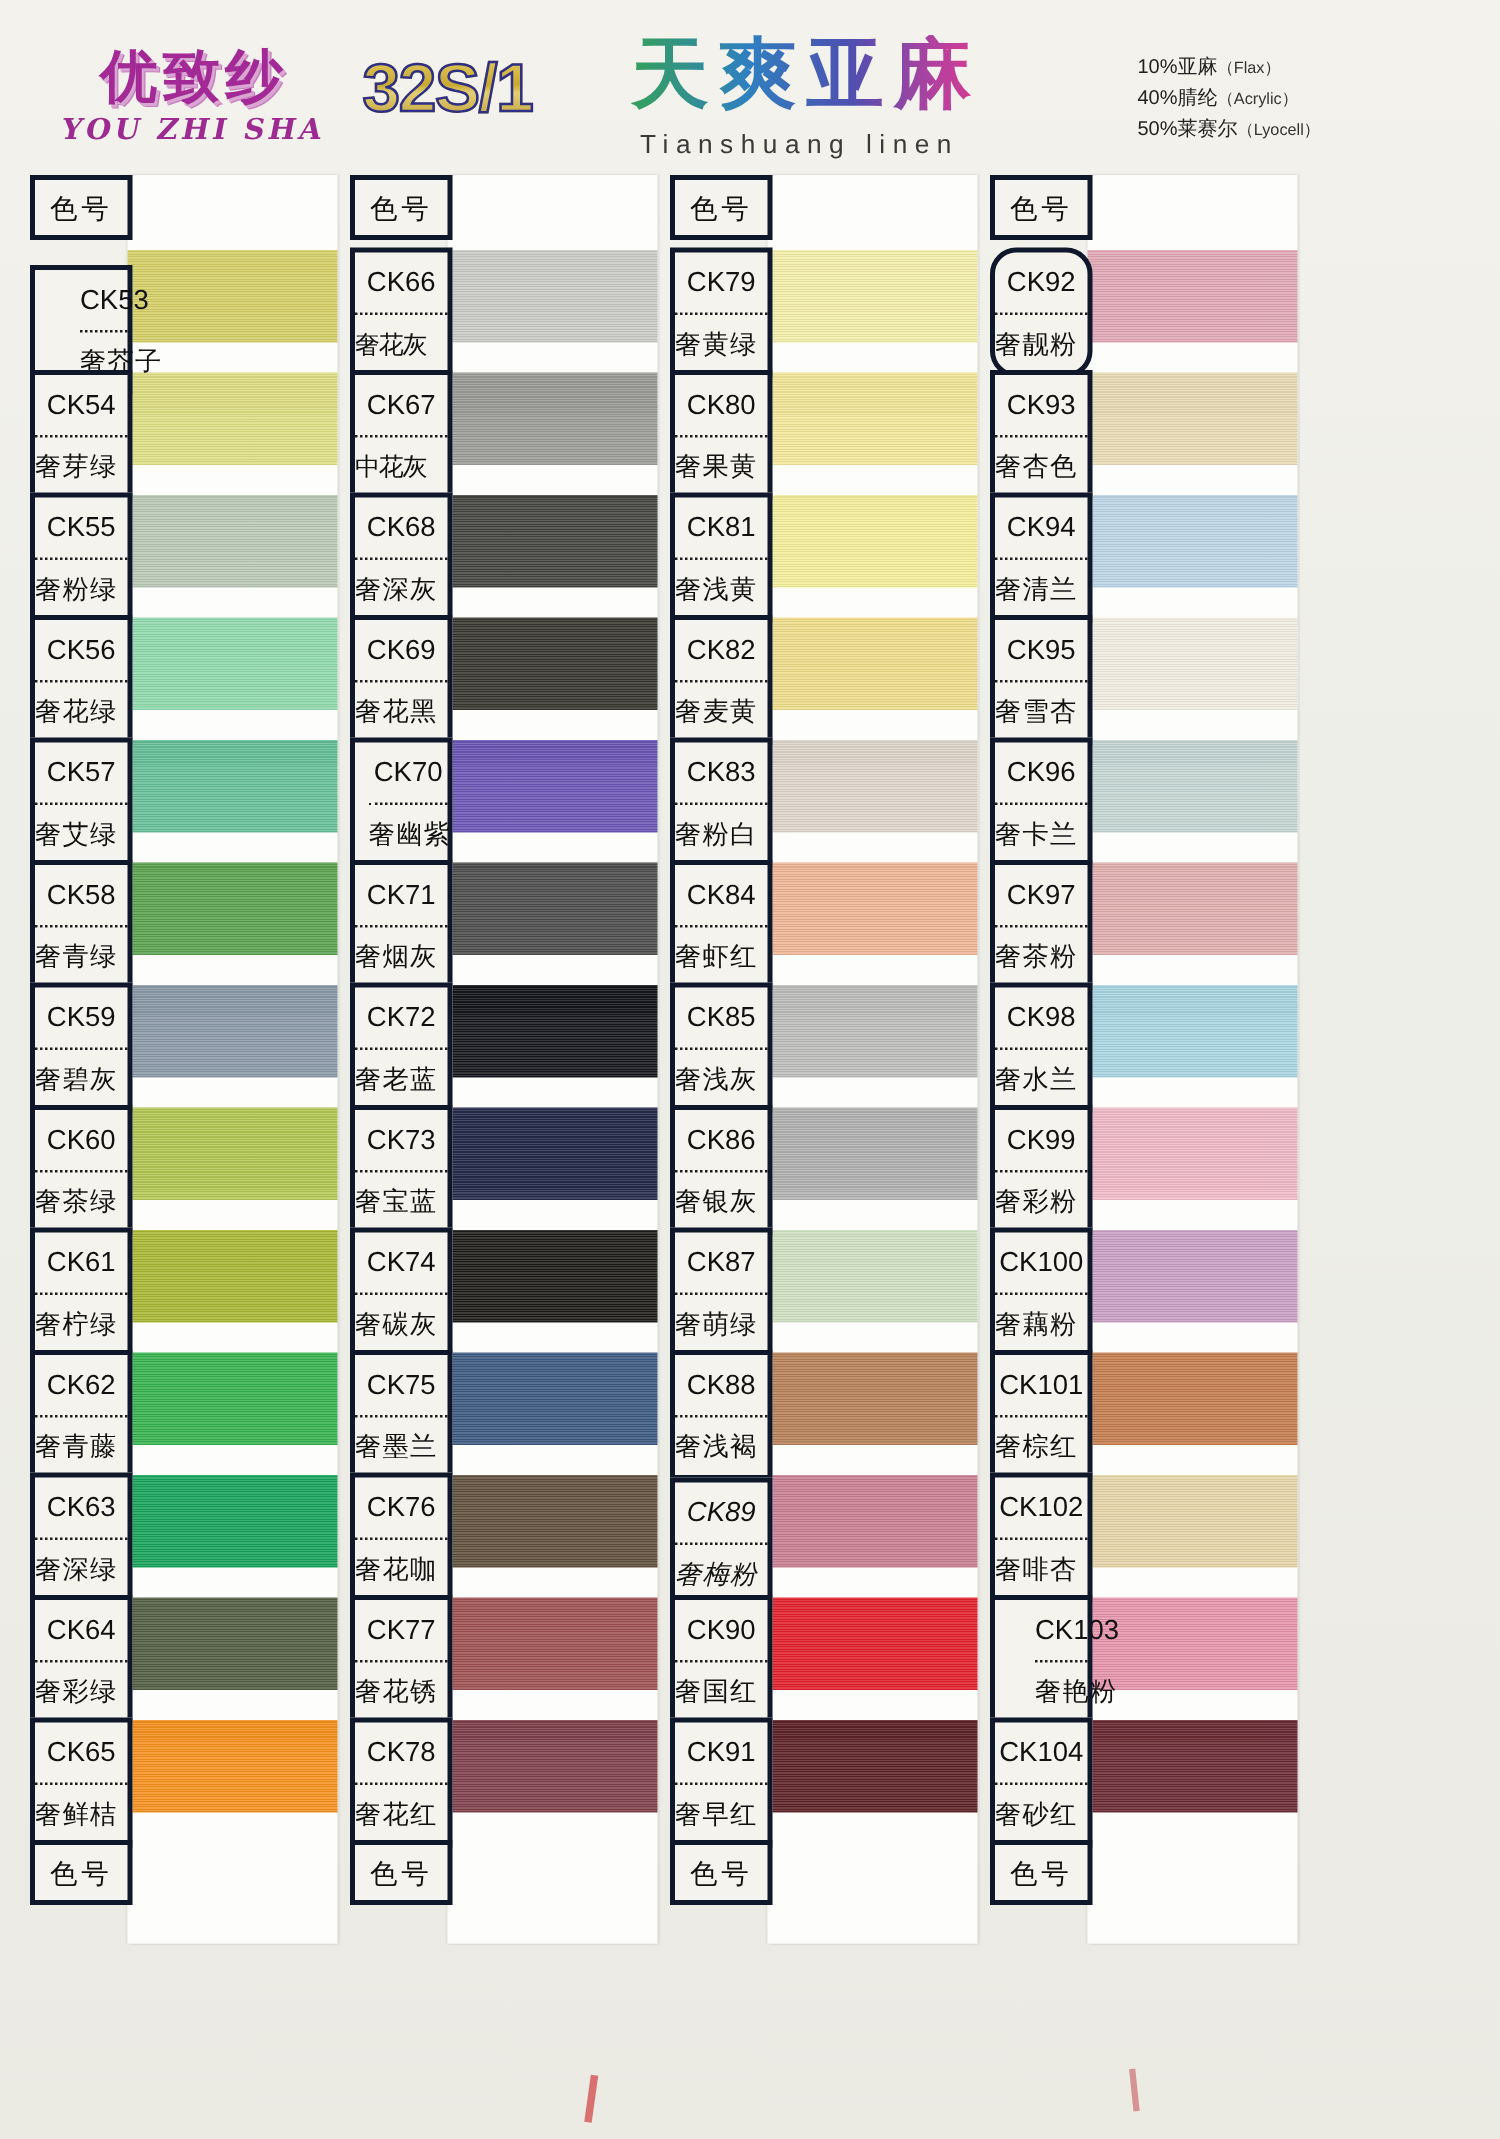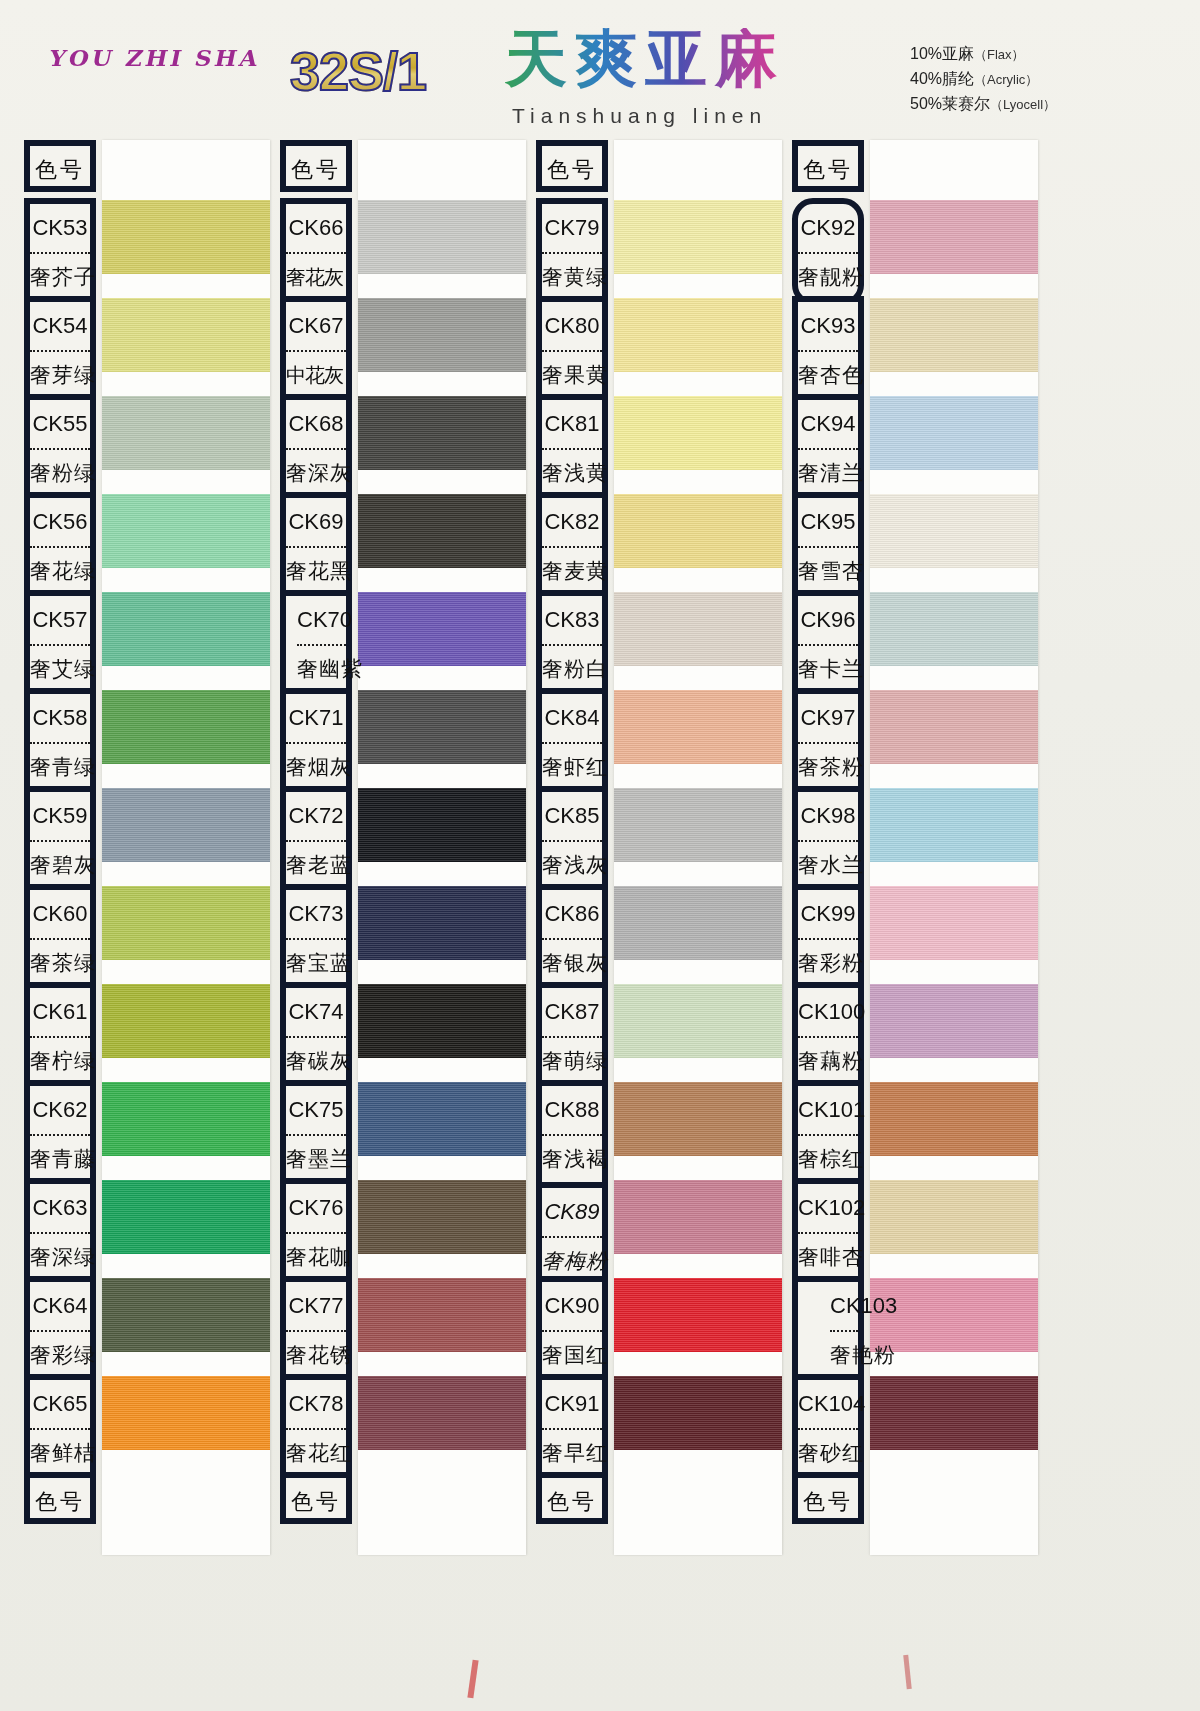--- a/index.html
+++ b/index.html
@@ -92,23 +92,23 @@
       180deg,
       rgba(255,255,255,.14) 0px,
       rgba(255,255,255,.14) 1px,
       rgba(0,0,0,.06) 1px,
       rgba(0,0,0,.06) 2px);
     pointer-events:none;
   }
 
   
   .lbl{
-    position:absolute;left:10px;width:72px;
+    position:absolute;left:10px;width:82px;
     background:#f4f3ee;
-    border:6px solid #0f172a;
+    border:4px solid #0f172a;
     box-sizing:border-box;
     z-index:3;
   }
   .lbl .code{
     height:48px;line-height:48px;
     text-align:center;
     font-family:"Liberation Sans",sans-serif;
     font-size:22px;font-weight:500;color:#111;
     border-bottom:2px dotted #1d1d1d;
     white-space:nowrap;
@@ -153,20 +153,21 @@
   }
 </style>
 </head>
 <body>
 
 <div class="paper"></div>
 
 <div class="header">
 
   <div class="brand">
+    <div class="brand-cn">优致纱</div>
     <div class="brand-en">YOU ZHI SHA</div>
   </div>
 
   <div class="count">32S/1</div>
 
   <div class="title-cn">天爽亚麻</div>
   <div class="title-en">Tianshuang linen</div>
 
   <div class="composition">
     <div>
@@ -194,21 +195,21 @@
         <div class="swatch" style="top: 746px; height: 74px; background: rgb(180, 200, 85);"></div>
         <div class="swatch" style="top: 844px; height: 74px; background: rgb(168, 183, 52);"></div>
         <div class="swatch" style="top: 942px; height: 74px; background: rgb(53, 178, 78);"></div>
         <div class="swatch" style="top: 1040px; height: 74px; background: rgb(23, 163, 90);"></div>
         <div class="swatch" style="top: 1138px; height: 74px; background: rgb(81, 92, 65);"></div>
         <div class="swatch" style="top: 1236px; height: 74px; background: rgb(245, 144, 31);"></div>
       </div>
       <div class="lbl single" style="top: 0px;">
         <div class="only">色号</div>
       </div>
-      <div class="lbl" style="top: 58px;">
+      <div class="lbl" style="top: 72px; padding-left: 36px;">
         <div class="code">CK53</div>
         <div class="name">奢芥子</div>
       </div>
       <div class="lbl" style="top: 156px;">
         <div class="code">CK54</div>
         <div class="name">奢芽绿</div>
       </div>
       <div class="lbl" style="top: 254px;">
         <div class="code">CK55</div>
         <div class="name">奢粉绿</div>

